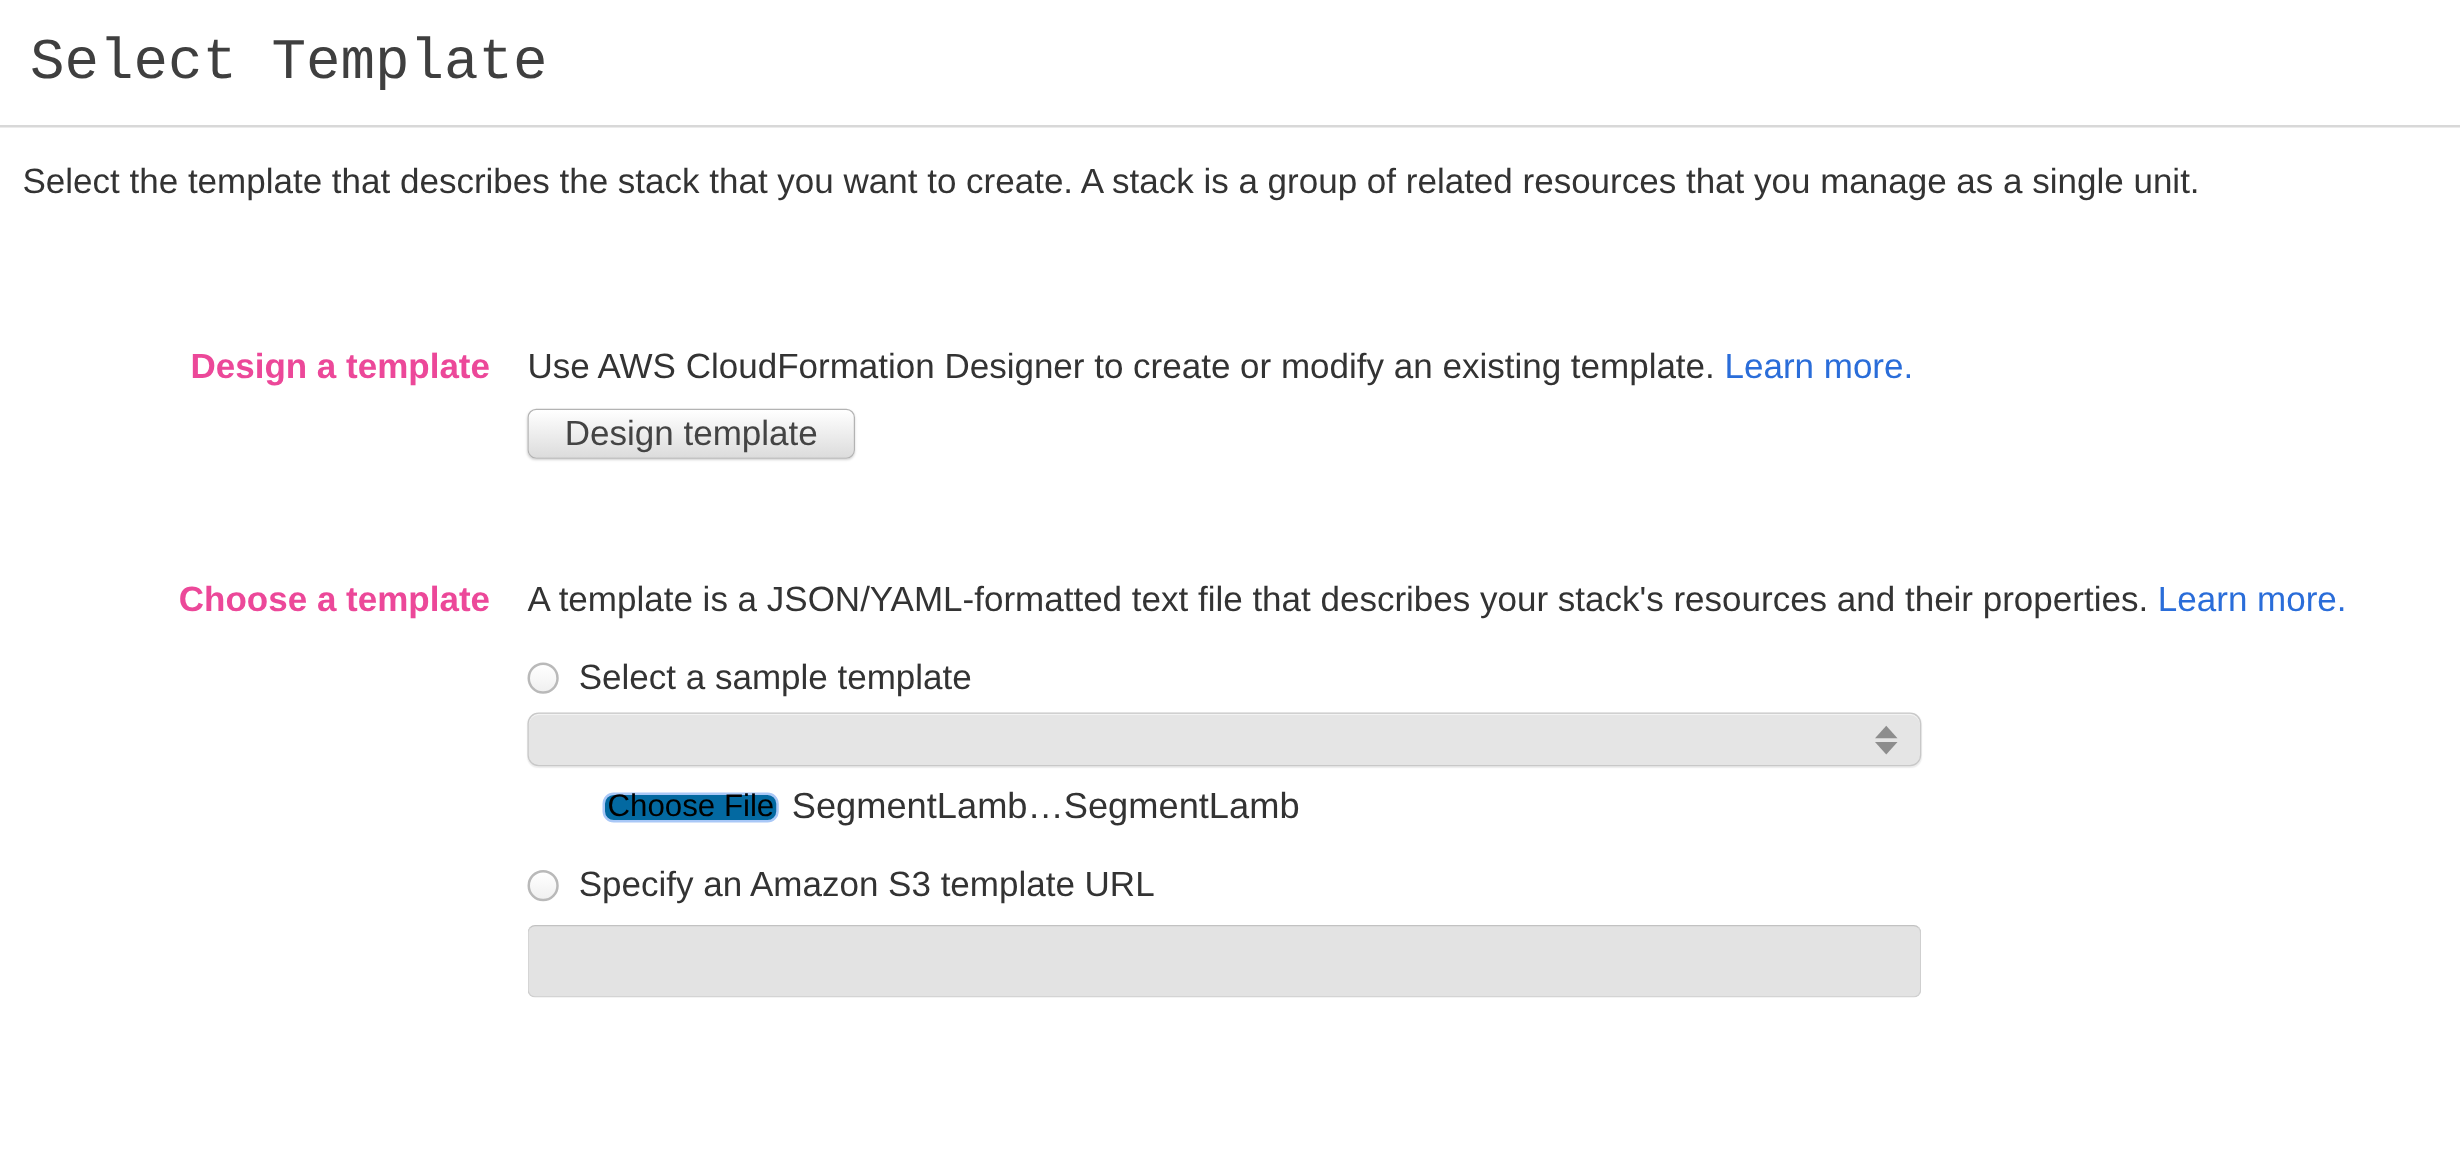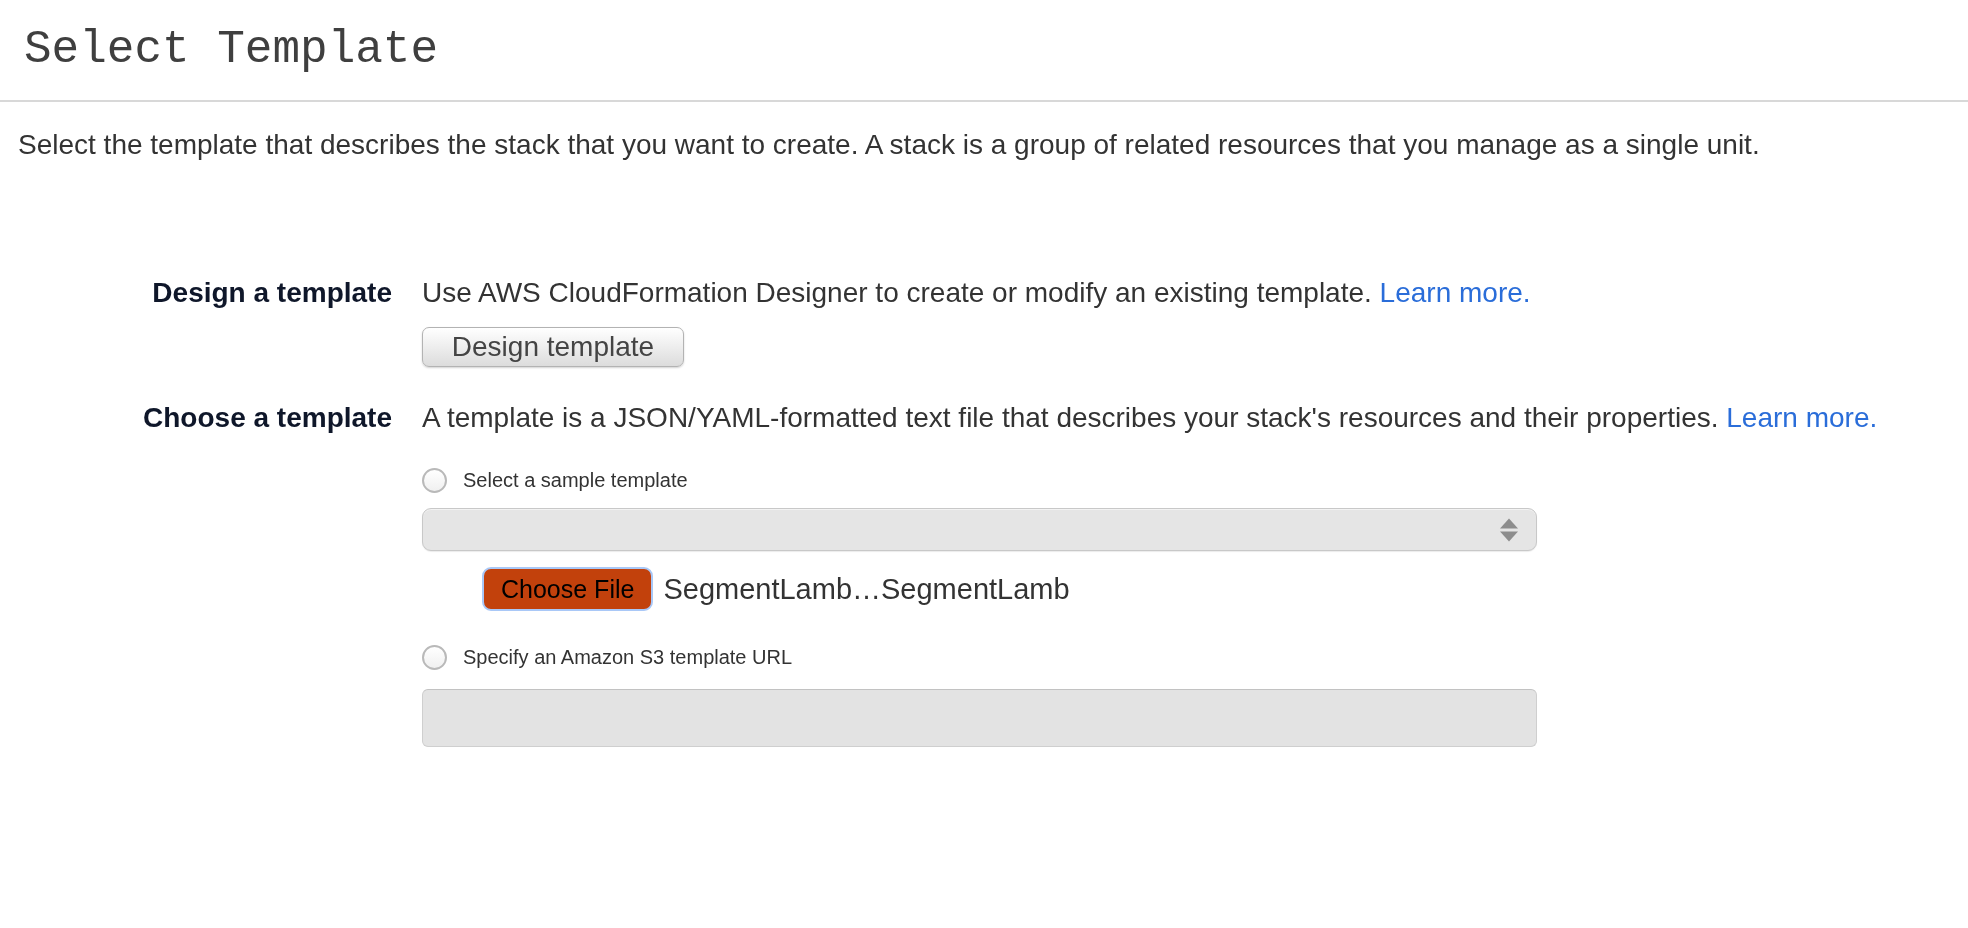--- a/index.html
+++ b/index.html
@@ -20,24 +20,24 @@
     margin-top:22px;height:0;border:none;border-top:2px solid #d8d8d8;width:100%;
   }
   .intro{
     margin:26px 0 0 18px;
     font-size:28px;line-height:34px;color:#333;
   }
 
   
   .form-row{display:flex;align-items:flex-start;}
   .row-design{margin-top:114px;}
-  .row-choose{margin-top:34px;}
+  .row-choose{margin-top:96px;}
   .row-label{
     flex:0 0 392px;width:392px;text-align:right;
-    font-size:28px;line-height:34px;font-weight:bold;color:#0f172a;
+    font-size:28px;line-height:34px;font-weight:bold;color:#ec4899;
   }
   .row-content{margin-left:30px;flex:1;}
   .desc-line{font-size:28px;line-height:34px;color:#333;}
   a.learn-more{color:#2a6dd9;text-decoration:none;cursor:pointer;}
 
   
   .design-btn{
     margin-top:17px;
     width:262px;height:40px;
     display:flex;align-items:center;justify-content:center;
@@ -55,21 +55,21 @@
     border:2px solid #b9b9b9;background:linear-gradient(#fff,#f0f0f0);
     flex:0 0 25px;cursor:pointer;
   }
   .radio.checked{
     border:none;background:#4285f4;position:relative;
   }
   .radio.checked::after{
     content:"";position:absolute;left:8px;top:8px;width:9px;height:9px;
     border-radius:50%;background:#fff;
   }
-  .radio-label{margin-left:16px;font-size:20px;color:#333;}
+  .radio-label{margin-left:16px;font-size:28px;color:#333;}
 
   .line-radio-sample{margin-top:28px;}
   .line-radio-upload{margin-top:35px;}
   .line-radio-url{margin-top:29px;text-align:right;}
 
   
   .sample-select{
     margin-top:11px;position:relative;
     width:1115px;height:43px;box-sizing:border-box;
     background:#e5e5e5;
@@ -81,24 +81,24 @@
   .select-arrows{
     position:absolute;right:18px;top:50%;transform:translateY(-50%);
     display:flex;flex-direction:column;gap:3px;
   }
   .arrow-up{width:0;height:0;border-left:9px solid transparent;border-right:9px solid transparent;border-bottom:10px solid #8d8d8d;}
   .arrow-down{width:0;height:0;border-left:9px solid transparent;border-right:9px solid transparent;border-top:10px solid #8d8d8d;}
 
   
   .file-line{margin-top:16px;margin-left:60px;display:flex;align-items:center;}
   .choose-file-btn{
-    height:44px;box-sizing:border-box;padding:0 17px;
+    height:24px;box-sizing:border-box;padding:0 2px;
     display:flex;align-items:center;justify-content:center;
     font-family:inherit;font-size:25px;color:#000;
-    background:#c2410c;border:2px solid #a9c8f7;border-radius:9px;
+    background:#0369a1;border:2px solid #a9c8f7;border-radius:9px;
     cursor:pointer;
   }
   .file-name{margin-left:10px;font-size:29px;color:#333;}
 
   
   .url-input{
     margin-top:15px;
     width:1115px;height:58px;box-sizing:border-box;
     background:#e3e3e3;
     border:1px solid #cfcfcf;border-top-color:#c2c2c2;border-radius:6px;

